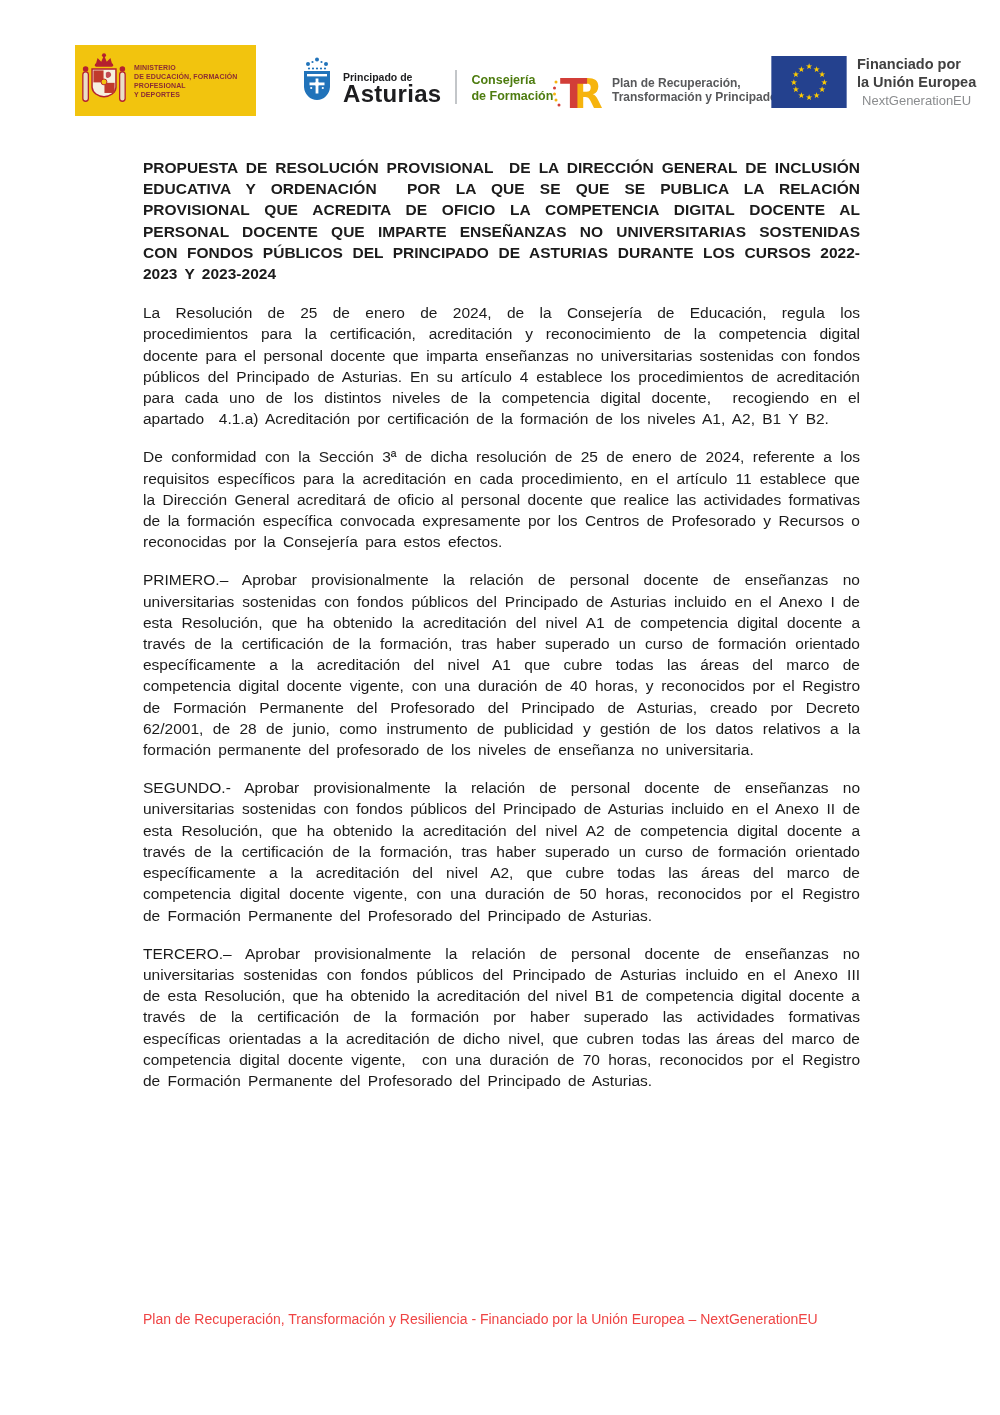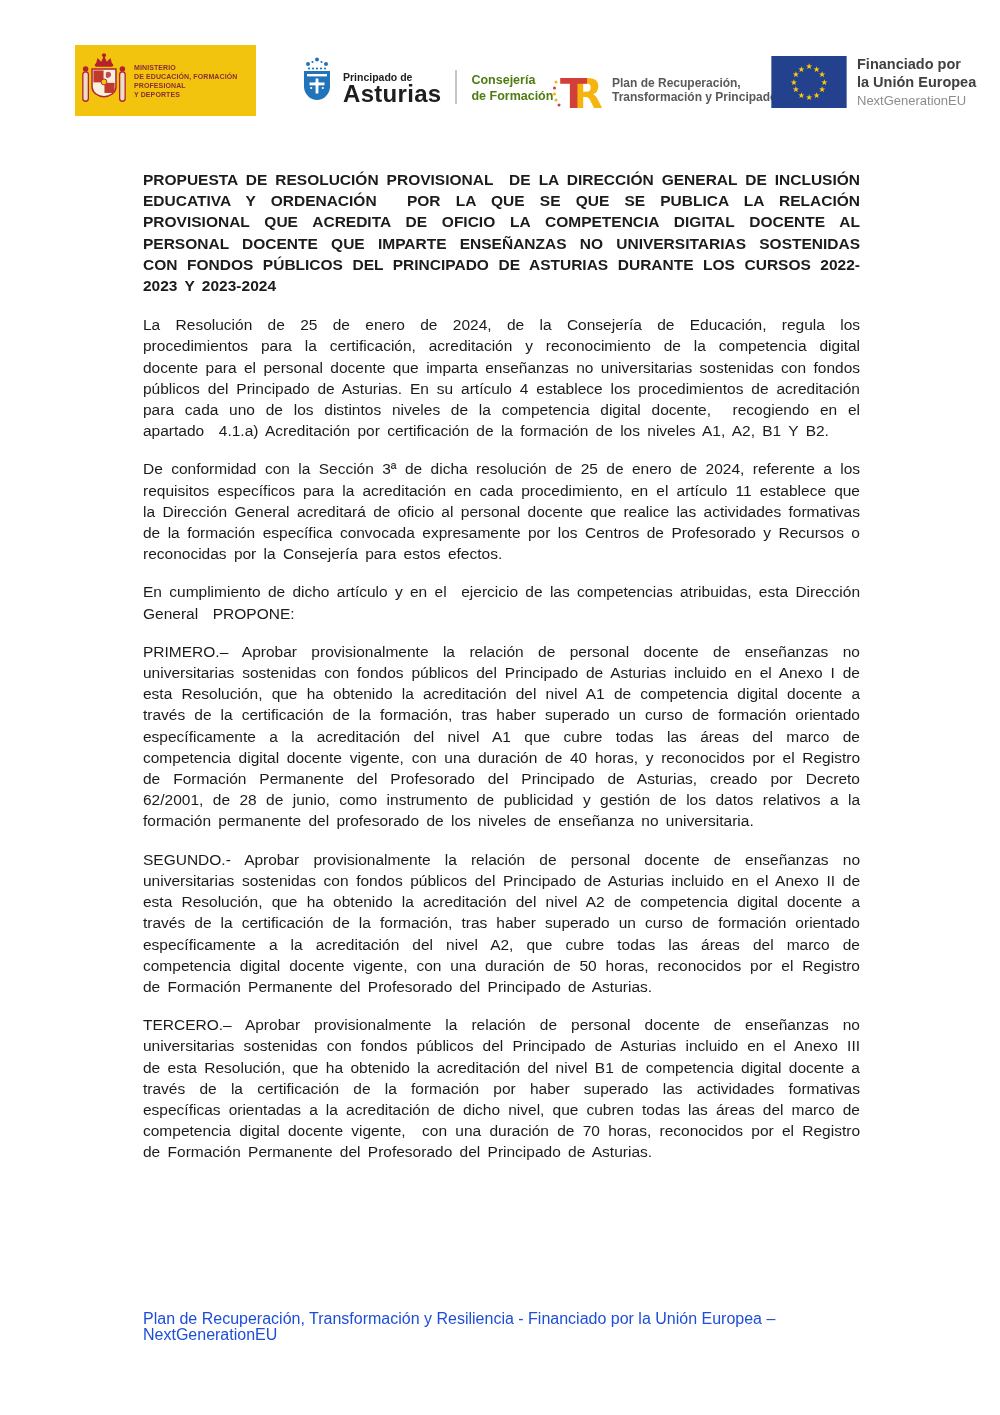--- a/index.html
+++ b/index.html
@@ -23,32 +23,32 @@
   .ast-texts{margin-left:10px;color:#1d1d1f;}
   .ast-small{font-size:10.5px;font-weight:bold;line-height:12px;}
   .ast-big{font-size:24px;font-weight:bold;line-height:21px;letter-spacing:.3px;}
   .ast-divider{width:2px;height:34px;background:#c3c6c9;margin:0 14px;}
   .ast-dept{font-size:12.5px;font-weight:bold;color:#4d7c0f;line-height:16px;}
   .plan{left:552px;top:64px;display:flex;align-items:center;}
   .plan-text{margin-left:8px;color:#58595B;font-weight:bold;font-size:12px;line-height:14px;}
   .eu{left:771px;top:56px;display:flex;align-items:flex-start;}
   .eu-texts{margin-left:10px;}
   .eu-funded{color:#404040;font-weight:bold;font-size:14.5px;line-height:17.5px;}
-  .eu-nextgen{color:#8A8C8E;font-size:13px;line-height:17px;margin-top:1px;}
+  .eu-nextgen{color:#8A8C8E;font-size:13px;line-height:17px;margin-top:1px;text-align:center;}
   
   .doc{position:absolute;left:143px;top:157px;width:717px;}
   .doc p{
     margin:0 0 17px 0;font-size:15.5px;line-height:21.2px;
     text-align:justify;word-spacing:3px;white-space:pre-wrap;
   }
-  .doc p.title{font-weight:bold;margin-bottom:18px;margin-top:12px;}
+  .doc p.title{font-weight:bold;margin-bottom:18px;}
   
   .footer{
     position:absolute;left:143px;top:1311px;width:717px;
-    color:#1d4ed8;font-size:16px;line-height:16px;
+    color:#ef4444;font-size:14px;line-height:16px;
   }
 </style>
 </head>
 <body>
 
 <div class="page">
 
   <div>
 
     <div class="logo ministry">
@@ -152,21 +152,20 @@
         <div class="eu-funded">la Unión Europea</div>
         <div class="eu-nextgen">NextGenerationEU</div>
       </div>
     </div>
   </div>
 
   <main class="doc">
     <p class="title">PROPUESTA DE RESOLUCIÓN PROVISIONAL  DE LA DIRECCIÓN GENERAL DE INCLUSIÓN EDUCATIVA Y ORDENACIÓN  POR LA QUE SE QUE SE PUBLICA LA RELACIÓN PROVISIONAL QUE ACREDITA DE OFICIO LA COMPETENCIA DIGITAL DOCENTE AL PERSONAL DOCENTE QUE IMPARTE ENSEÑANZAS NO UNIVERSITARIAS SOSTENIDAS CON FONDOS PÚBLICOS DEL PRINCIPADO DE ASTURIAS DURANTE LOS CURSOS 2022-2023 Y 2023-2024</p>
     <p class="para">La Resolución de 25 de enero de 2024, de la Consejería de Educación, regula los procedimientos para la certificación, acreditación y reconocimiento de la competencia digital docente para el personal docente que imparta enseñanzas no universitarias sostenidas con fondos públicos del Principado de Asturias. En su artículo 4 establece los procedimientos de acreditación para cada uno de los distintos niveles de la competencia digital docente,  recogiendo en el apartado  4.1.a) Acreditación por certificación de la formación de los niveles A1, A2, B1 Y B2.</p>
     <p class="para">De conformidad con la Sección 3ª de dicha resolución de 25 de enero de 2024, referente a los requisitos específicos para la acreditación en cada procedimiento, en el artículo 11 establece que la Dirección General acreditará de oficio al personal docente que realice las actividades formativas de la formación específica convocada expresamente por los Centros de Profesorado y Recursos o reconocidas por la Consejería para estos efectos.</p>
-    <p class="para">En cumplimiento de dicho artículo y en el  ejercicio de las competencias atribuidas, esta Dirección General  PROPONE:</p>
     <p class="para">PRIMERO.– Aprobar provisionalmente la relación de personal docente de enseñanzas no universitarias sostenidas con fondos públicos del Principado de Asturias incluido en el Anexo I de esta Resolución, que ha obtenido la acreditación del nivel A1 de competencia digital docente a través de la certificación de la formación, tras haber superado un curso de formación orientado específicamente a la acreditación del nivel A1 que cubre todas las áreas del marco de competencia digital docente vigente, con una duración de 40 horas, y reconocidos por el Registro de Formación Permanente del Profesorado del Principado de Asturias, creado por Decreto 62/2001, de 28 de junio, como instrumento de publicidad y gestión de los datos relativos a la formación permanente del profesorado de los niveles de enseñanza no universitaria.</p>
     <p class="para">SEGUNDO.- Aprobar provisionalmente la relación de personal docente de enseñanzas no universitarias sostenidas con fondos públicos del Principado de Asturias incluido en el Anexo II de esta Resolución, que ha obtenido la acreditación del nivel A2 de competencia digital docente a través de la certificación de la formación, tras haber superado un curso de formación orientado específicamente a la acreditación del nivel A2, que cubre todas las áreas del marco de competencia digital docente vigente, con una duración de 50 horas, reconocidos por el Registro de Formación Permanente del Profesorado del Principado de Asturias.</p>
     <p class="para">TERCERO.– Aprobar provisionalmente la relación de personal docente de enseñanzas no universitarias sostenidas con fondos públicos del Principado de Asturias incluido en el Anexo III de esta Resolución, que ha obtenido la acreditación del nivel B1 de competencia digital docente a través de la certificación de la formación por haber superado las actividades formativas específicas orientadas a la acreditación de dicho nivel, que cubren todas las áreas del marco de competencia digital docente vigente,  con una duración de 70 horas, reconocidos por el Registro de Formación Permanente del Profesorado del Principado de Asturias.</p>
   </main>
 
   <div class="footer">
     <span>Plan de Recuperación, Transformación y Resiliencia -  Financiado por la Unión Europea – NextGenerationEU</span>
   </div>
 
 </div>

